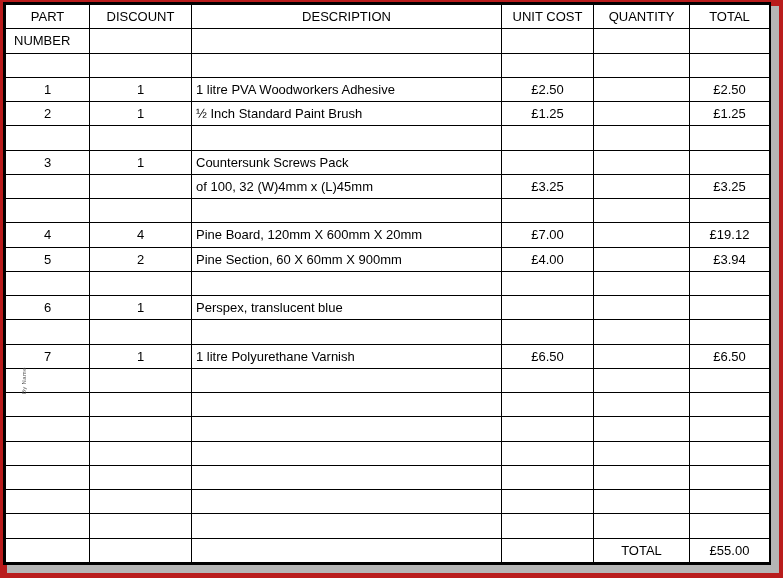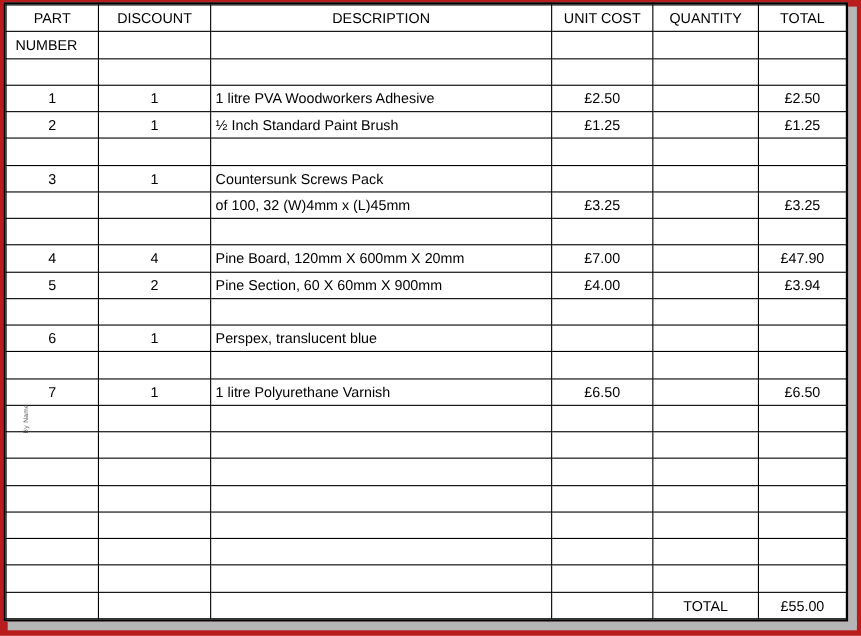--- a/index.html
+++ b/index.html
@@ -174,21 +174,21 @@
           <td class="c-unit"></td>
           <td class="c-disc"></td>
           <td class="c-total"></td>
         </tr>
         <tr>
           <td class="c-part">4</td>
           <td class="c-qty">4</td>
           <td class="c-desc">Pine Board, 120mm X 600mm X 20mm</td>
           <td class="c-unit">£7.00</td>
           <td class="c-disc"></td>
-          <td class="c-total">£47.90</td>
+          <td class="c-total">£19.12</td>
         </tr>
         <tr>
           <td class="c-part">5</td>
           <td class="c-qty">2</td>
           <td class="c-desc">Pine Section, 60 X 60mm X 900mm</td>
           <td class="c-unit">£4.00</td>
           <td class="c-disc"></td>
           <td class="c-total">£3.94</td>
         </tr>
         <tr>

